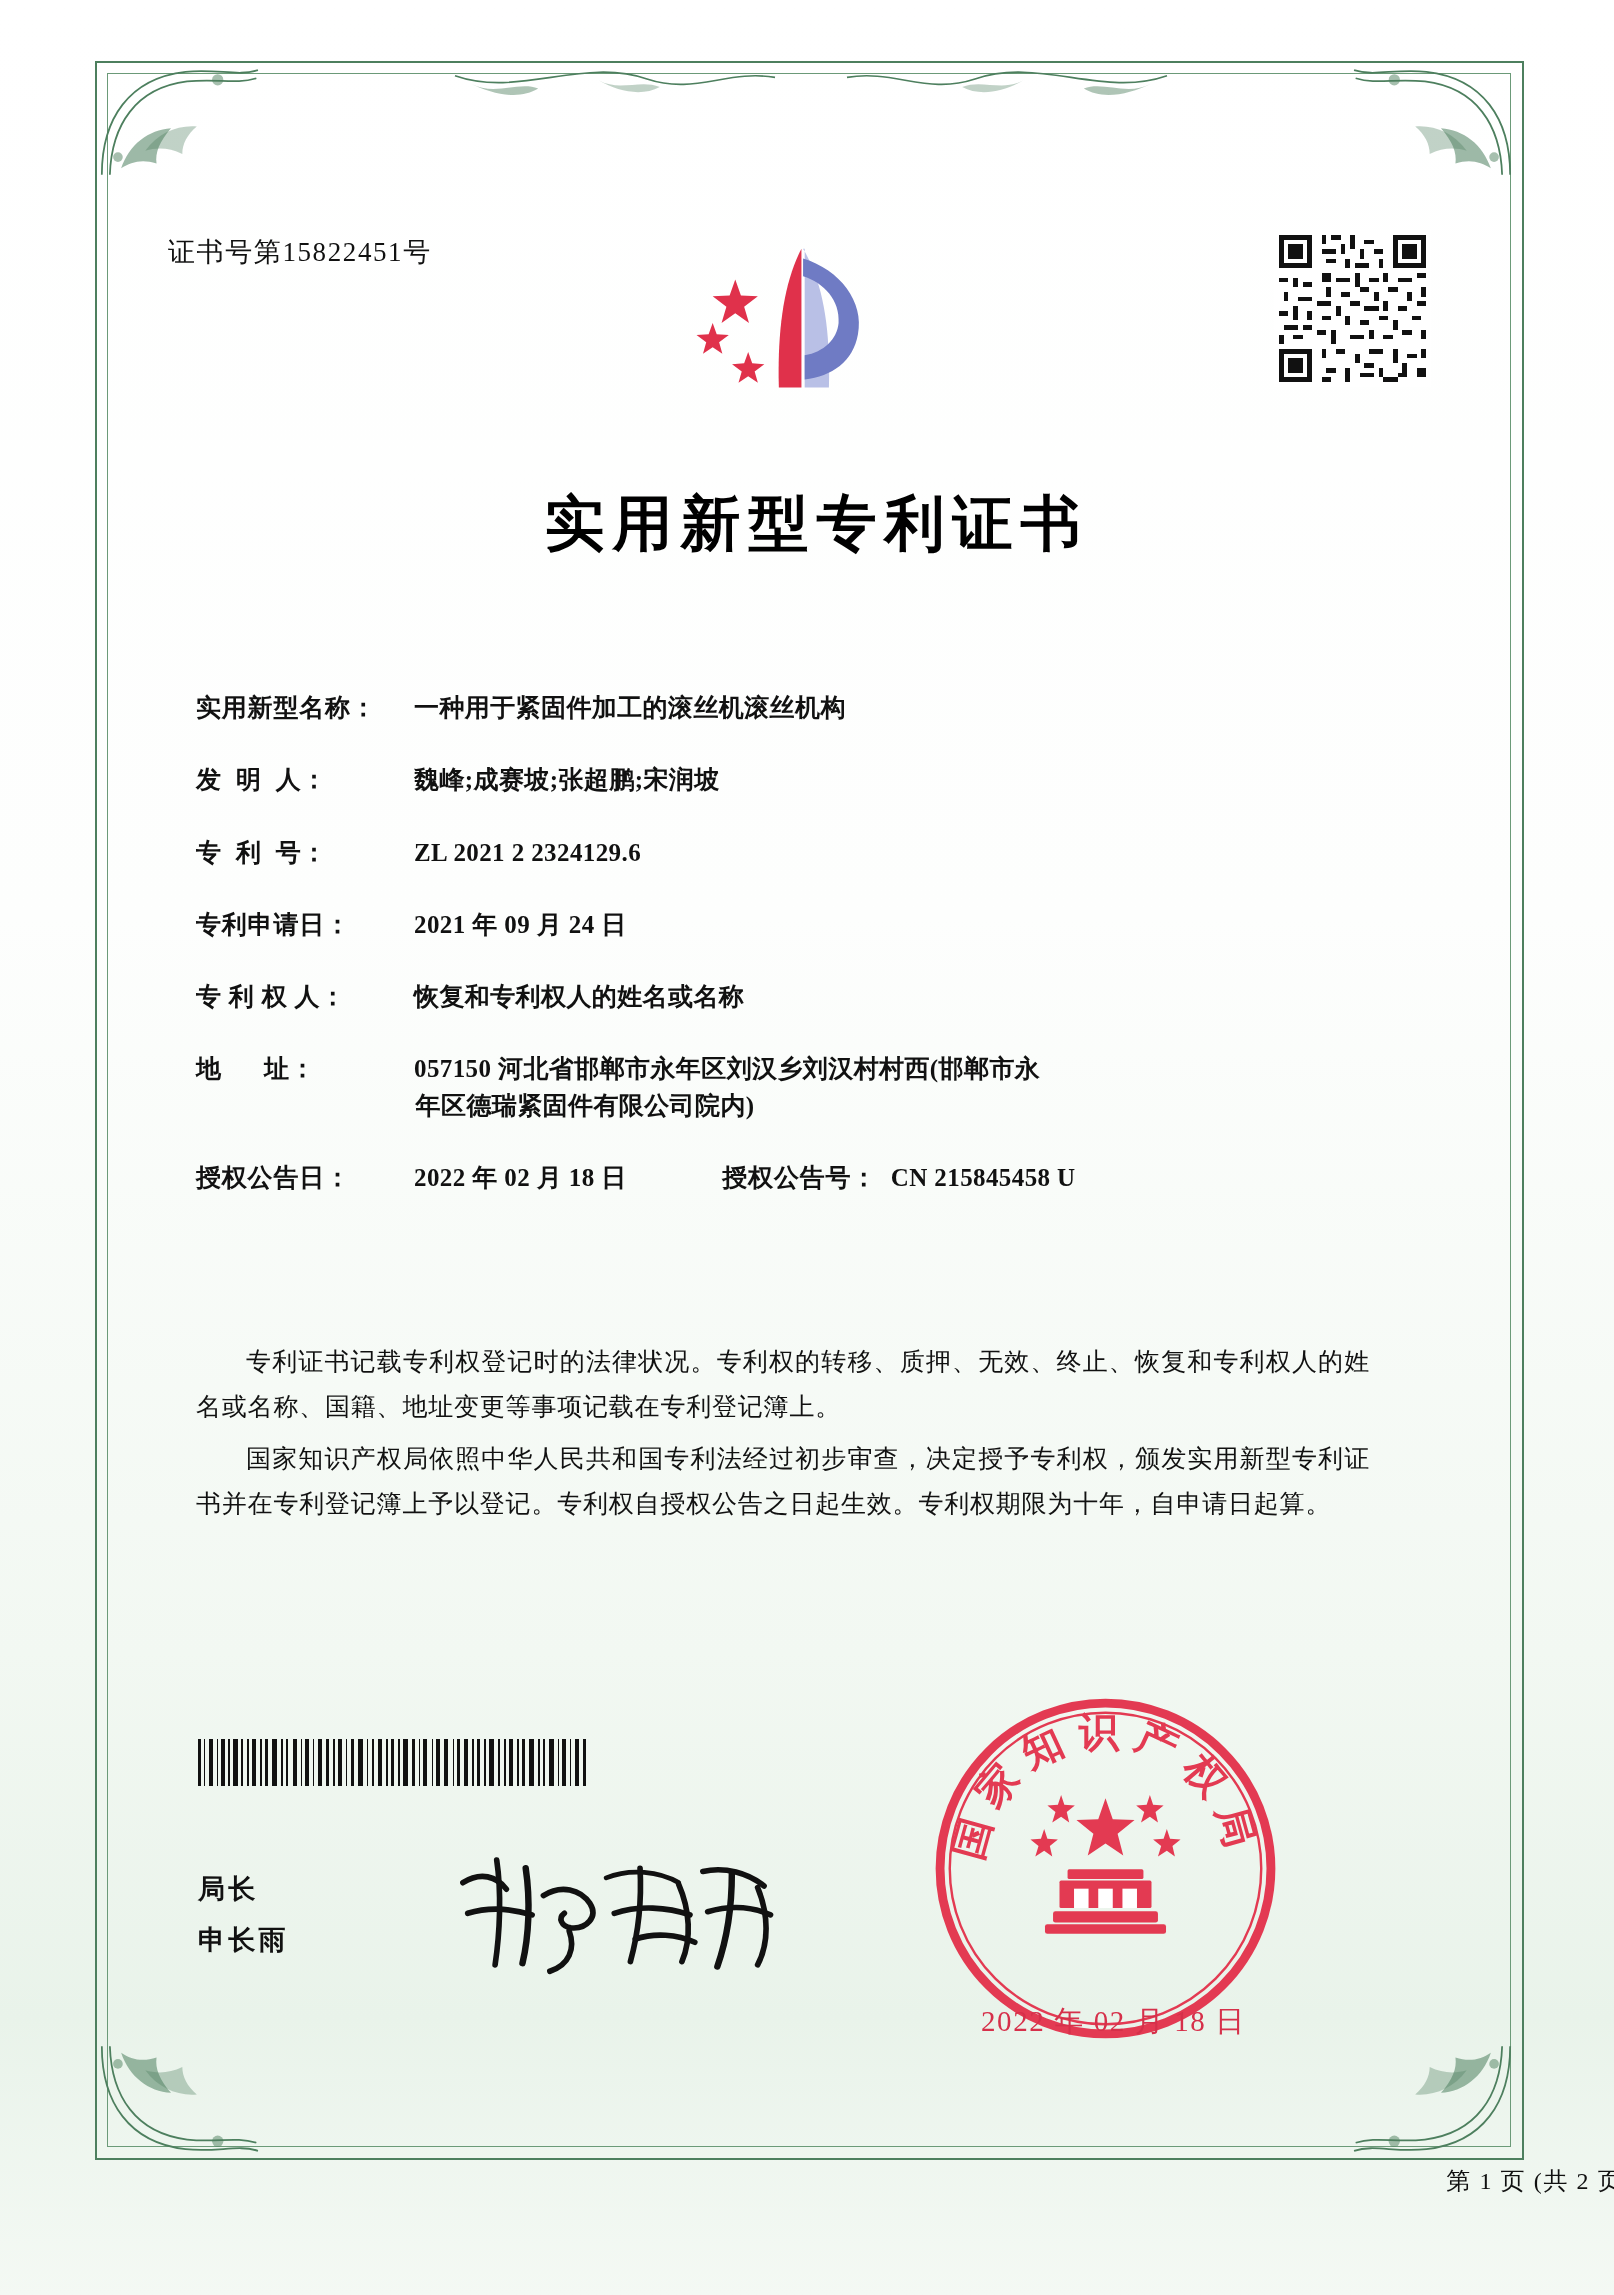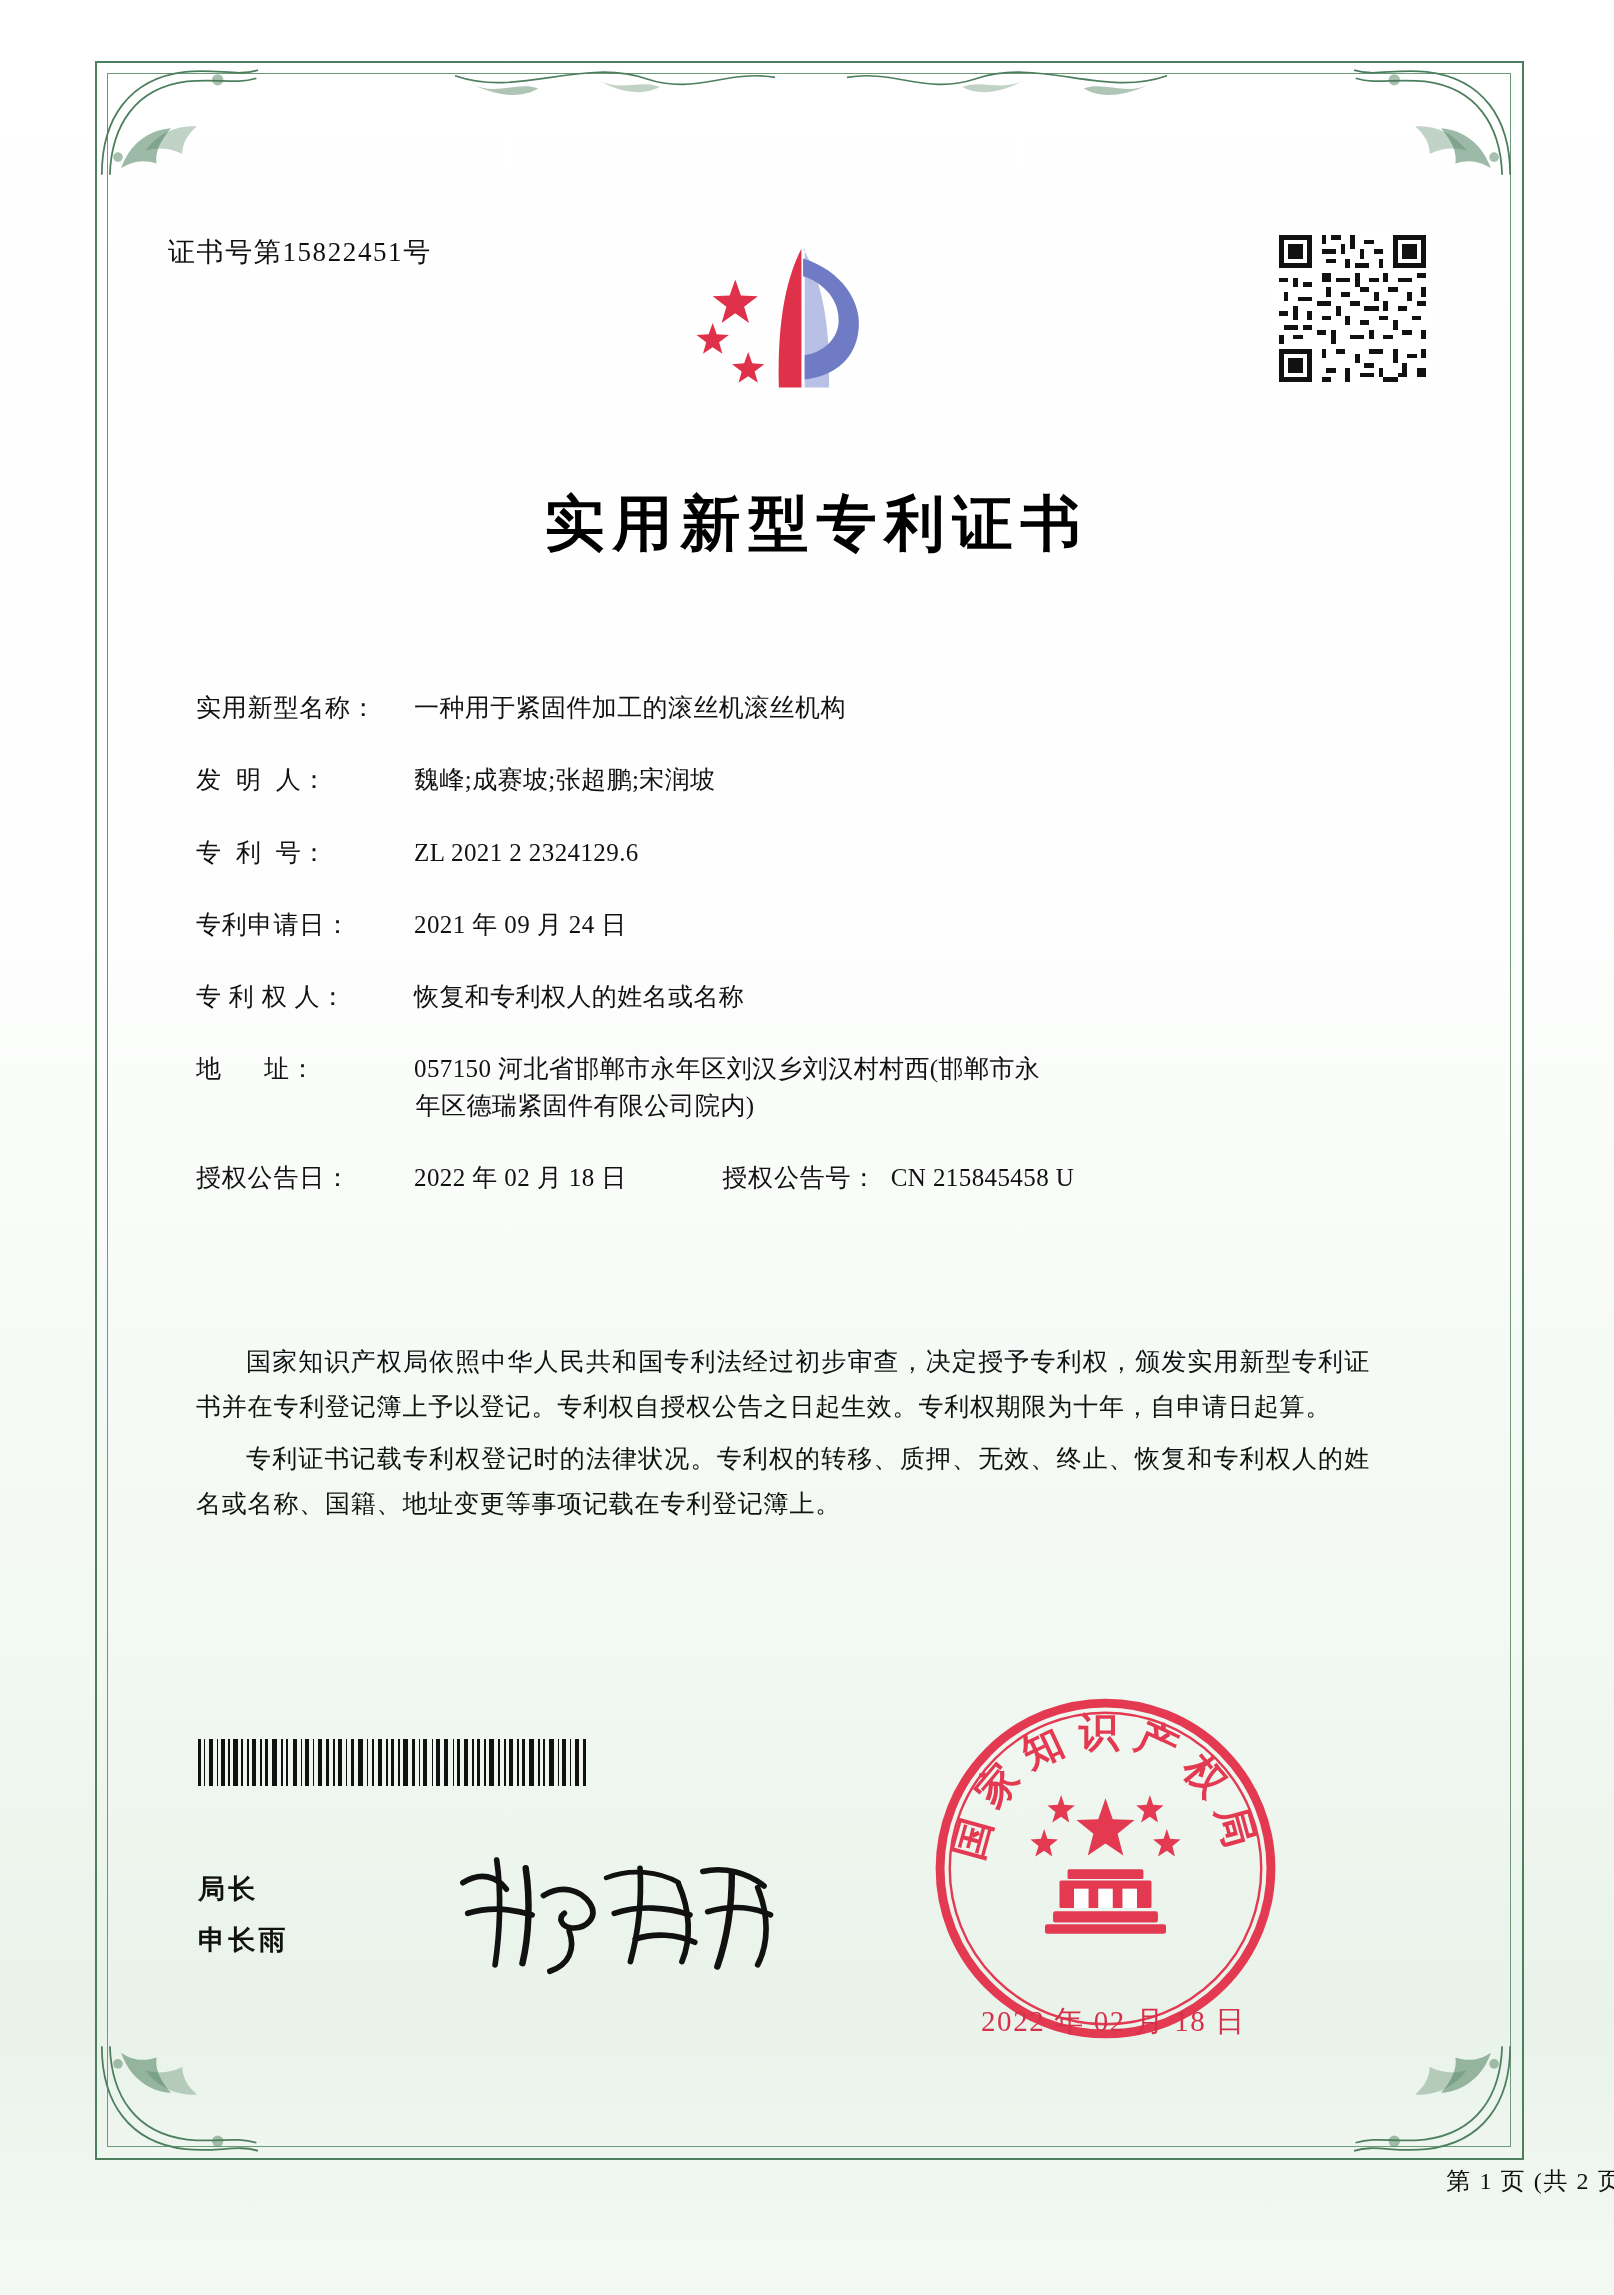--- a/index.html
+++ b/index.html
@@ -106,20 +106,21 @@
     top: 690px;
     width: 1170px;
   }
   .frow {
     display: flex;
     align-items: flex-start;
     margin-bottom: 36px;
     font-size: 25px;
     line-height: 1.45;
     color: #111;
+    font-weight: bold;
   }
   .flabel {
     width: 218px;
     flex: 0 0 218px;
     white-space: pre;
     letter-spacing: 0.8px;
   }
   .fvalue {
     flex: 1 1 auto;
     letter-spacing: 0.4px;
@@ -425,22 +426,22 @@
       <div class="fvalue">
         <span>2022 年 02 月 18 日</span>
         <span class="fvalue2label">授权公告号：</span>
         <span class="fvalue2">CN 215845458 U</span>
       </div>
     </div>
 
   </div>
 
   <div class="paras">
+    <p>专利证书记载专利权登记时的法律状况。专利权的转移、质押、无效、终止、恢复和专利权人的姓名或名称、国籍、地址变更等事项记载在专利登记簿上。</p>
     <p>国家知识产权局依照中华人民共和国专利法经过初步审查，决定授予专利权，颁发实用新型专利证书并在专利登记簿上予以登记。专利权自授权公告之日起生效。专利权期限为十年，自申请日起算。</p>
-    <p>专利证书记载专利权登记时的法律状况。专利权的转移、质押、无效、终止、恢复和专利权人的姓名或名称、国籍、地址变更等事项记载在专利登记簿上。</p>
   </div>
 
   <div class="barcode">
     <svg viewBox="0 0 500 58" shape-rendering="crispEdges">
       <g fill="#111">
         <rect x="0" y="0" width="4" height="58"></rect>
           <rect x="7" y="0" width="2" height="58"></rect>
         <rect x="13" y="0" width="6" height="58"></rect>
           <rect x="23" y="0" width="2" height="58"></rect>
         <rect x="29" y="0" width="4" height="58"></rect>

